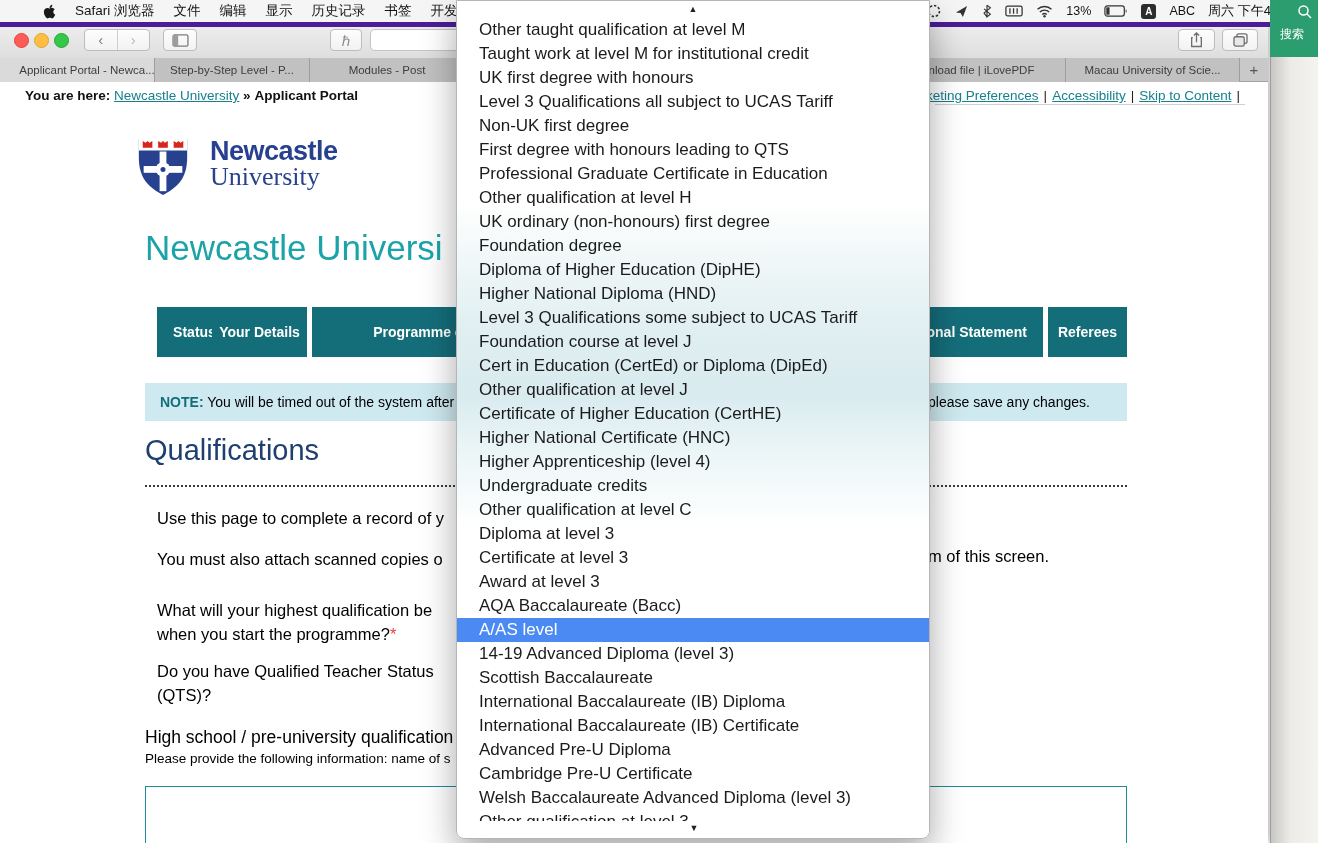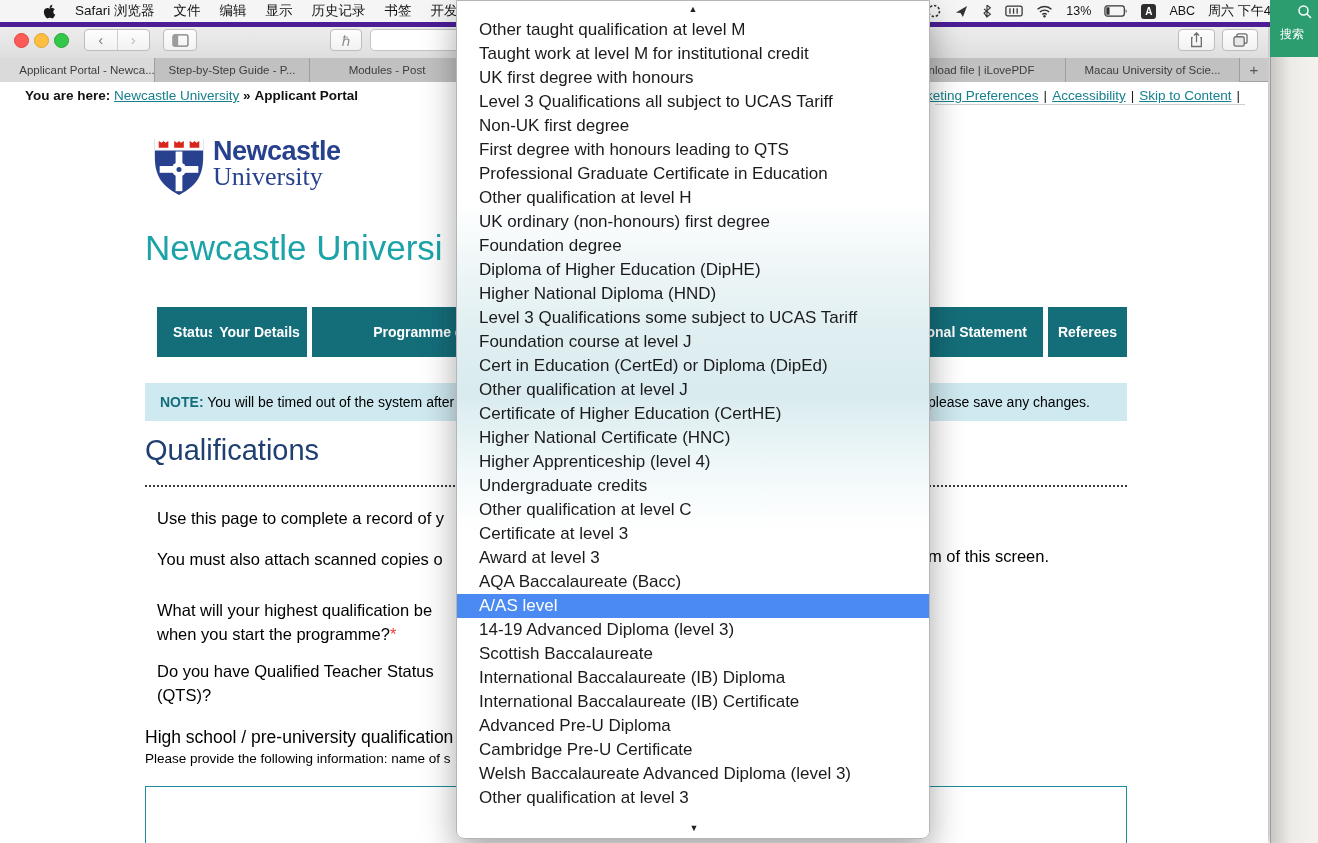--- a/index.html
+++ b/index.html
@@ -60,21 +60,21 @@
 
   
   .content{position:absolute;left:0;top:60px;width:100%;height:761px;background:#fff;overflow:hidden;}
   .crumb{position:absolute;left:25px;top:6px;font-size:13.5px;color:#111;}
   .crumb .b{font-weight:700;}
   .crumb a,.ulinks span.lnk{color:#16808d;text-decoration:underline;cursor:pointer;}
   .ulinks{position:absolute;right:23px;top:6px;font-size:13.5px;color:#333;white-space:nowrap;}
   .ulinks .sep{margin:0 5px;color:#222;}
   .right-hairline{position:absolute;left:935px;top:22px;width:310px;height:1px;background:#cfcfcf;}
 
-  .logo{position:absolute;left:153px;top:56px;display:flex;gap:8px;}
+  .logo{position:absolute;left:137px;top:56px;display:flex;gap:21px;}
   .logo-text .l1{font-size:27px;font-weight:700;color:#27418f;letter-spacing:-.5px;line-height:26px;}
   .logo-text .l2{font-family:"Liberation Serif",serif;font-size:26px;color:#27418f;line-height:26px;}
 
   .h1{position:absolute;left:145px;top:146px;font-size:35px;color:#1ba3a8;font-weight:400;white-space:nowrap;}
 
   .navtabs{position:absolute;left:145px;top:225px;width:982px;height:50px;}
   .ntab{position:absolute;top:0;height:50px;background:#146e7a;color:#fff;font-weight:700;font-size:14px;
         display:flex;align-items:center;justify-content:center;white-space:nowrap;overflow:hidden;}
 
   .notebar{position:absolute;left:145px;top:301px;width:982px;height:38px;background:#cfe9f0;
@@ -194,21 +194,21 @@
             <rect x="1" y="4" width="11" height="10" rx="2" fill="#e8e8e8" stroke="#6e6e6e" stroke-width="1.4"></rect>
           </svg>
       </div>
     </div>
     <div class="tabbar">
 
     <div class="tab active" style="width: 155px; padding-left: 20px;">
           <span>Applicant Portal - Newca...</span>
         </div>
         <div class="tab" style="width: 155px;">
-          <span>Step-by-Step Guide - P...</span>
+          <span>Step-by-Step Level - P...</span>
         </div>
         <div class="tab" style="width: 155px;">
           <span>Modules - Post</span>
         </div>
         <div class="tab" style="width: 155px;">
           <span></span>
         </div>
         <div class="tab" style="width: 255px;">
           <span></span>
         </div>
@@ -324,20 +324,21 @@
         <div class="dd-item"><span>Higher National Diploma (HND)</span></div>
         <div class="dd-item"><span>Level 3 Qualifications some subject to UCAS Tariff</span></div>
         <div class="dd-item"><span>Foundation course at level J</span></div>
         <div class="dd-item"><span>Cert in Education (CertEd) or Diploma (DipEd)</span></div>
         <div class="dd-item"><span>Other qualification at level J</span></div>
         <div class="dd-item"><span>Certificate of Higher Education (CertHE)</span></div>
         <div class="dd-item"><span>Higher National Certificate (HNC)</span></div>
         <div class="dd-item"><span>Higher Apprenticeship (level 4)</span></div>
         <div class="dd-item"><span>Undergraduate credits</span></div>
         <div class="dd-item"><span>Other qualification at level C</span></div>
+        <div class="dd-item"><span>Diploma at level 3</span></div>
         <div class="dd-item"><span>Certificate at level 3</span></div>
         <div class="dd-item"><span>Award at level 3</span></div>
         <div class="dd-item"><span>AQA Baccalaureate (Bacc)</span></div>
         <div class="dd-item selected"><span>A/AS level</span></div>
         <div class="dd-item"><span>14-19 Advanced Diploma (level 3)</span></div>
         <div class="dd-item"><span>Scottish Baccalaureate</span></div>
         <div class="dd-item"><span>International Baccalaureate (IB) Diploma</span></div>
         <div class="dd-item"><span>International Baccalaureate (IB) Certificate</span></div>
         <div class="dd-item"><span>Advanced Pre-U Diploma</span></div>
         <div class="dd-item"><span>Cambridge Pre-U Certificate</span></div>

